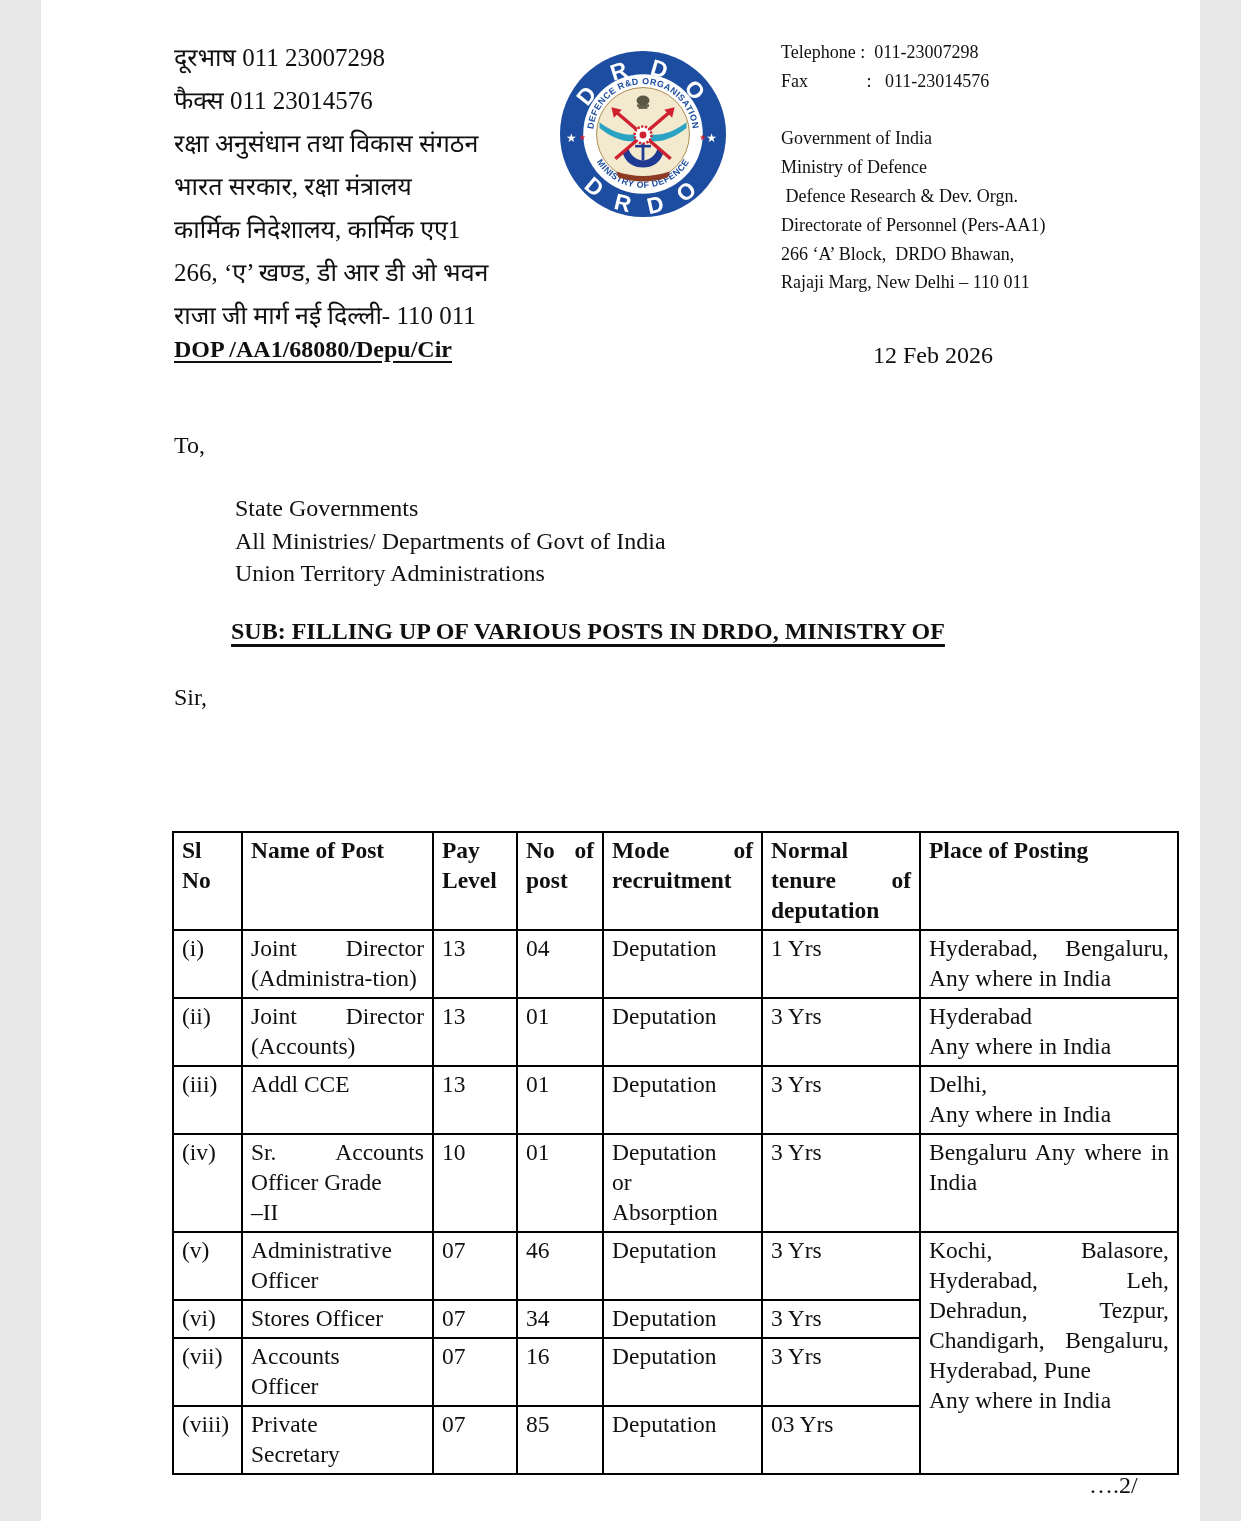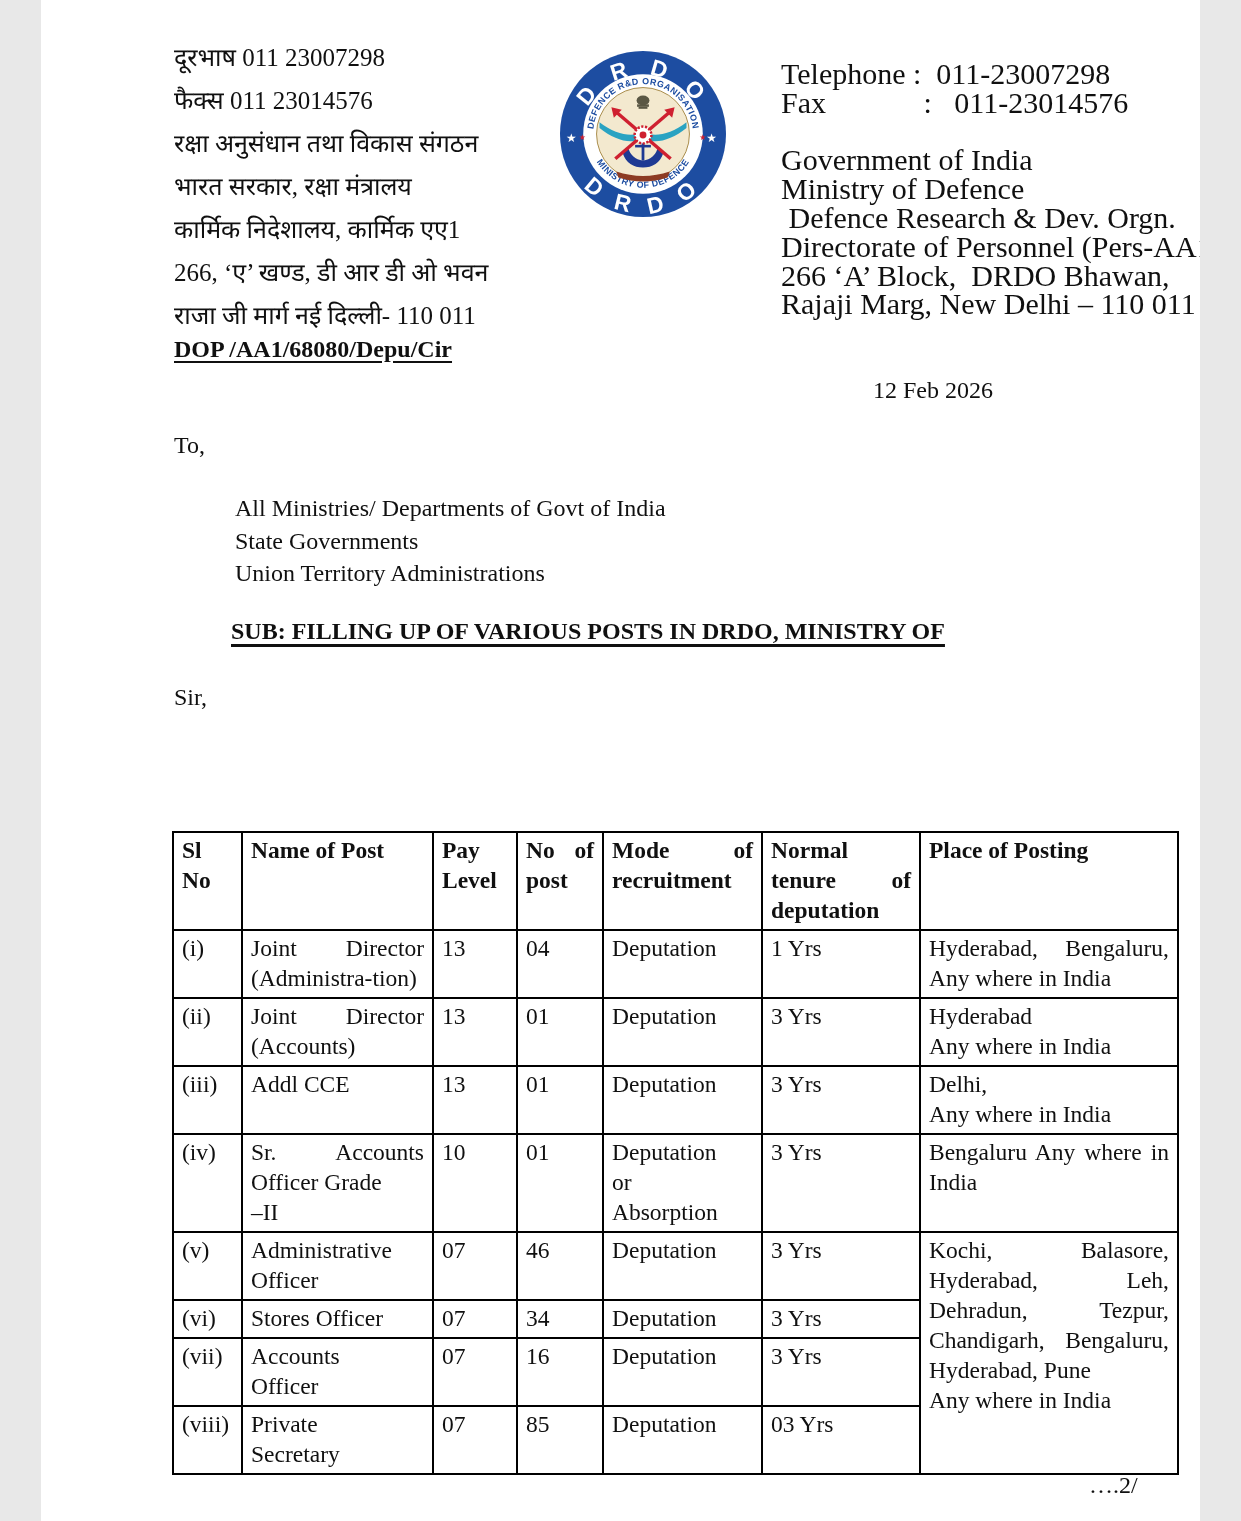--- a/index.html
+++ b/index.html
@@ -11,23 +11,23 @@
   }
   .abs { position:absolute; }
   
   .hindi-block { left:133px; top:36px; font-size:25px; line-height:43px; }
   .hindi-block .line:empty::before { content:"\00a0"; }
   .ref-no {
     left:133px; top:336px; font-size:24px; font-weight:bold;
     text-decoration:underline; text-decoration-thickness:2px; text-underline-offset:4px;
   }
   .logo-box { left:518px; top:50px; width:168px; height:168px; }
-  .eng-block { left:740px; top:60px; font-size:30px; line-height:28.8px; white-space:pre; }
+  .eng-block { left:740px; top:38px; font-size:18px; line-height:28.8px; white-space:pre; }
   .eng-block .line:empty::before { content:"\00a0"; }
-  .date-line { left:832px; top:342px; font-size:24px;margin-top:35px; }
+  .date-line { left:832px; top:342px; font-size:24px; }
   
   .to-label { left:133px; top:432px; font-size:24px;text-align:center; }
   .recipients { left:194px; top:492px; font-size:24px; line-height:32.5px; }
   .subject { left:190px; top:616px; font-size:24px; font-weight:bold; line-height:31.5px; }
   .subject .subj-line {
     display:inline-block; text-decoration:underline;
     text-decoration-thickness:2.5px; text-underline-offset:5px;
   }
   .subject .subj-line2 { margin-left:70px; }
   .salutation { left:133px; top:684px; font-size:24px; }
@@ -127,22 +127,22 @@
     </svg>
   </div>
 
   <div class="abs eng-block"><div class="line">Telephone :  011-23007298</div><div class="line">Fax             :   011-23014576</div><div class="line"></div><div class="line">Government of India</div><div class="line">Ministry of Defence</div><div class="line"> Defence Research &amp; Dev. Orgn.</div><div class="line">Directorate of Personnel (Pers-AA1)</div><div class="line">266 ‘A’ Block,  DRDO Bhawan,</div><div class="line">Rajaji Marg, New Delhi – 110 011</div></div>
 
   <div class="abs date-line">12 Feb 2026</div>
 
   <div class="abs to-label">To,</div>
 
   <div class="abs recipients">
+      <div class="line">State Governments</div>
       <div class="line">All Ministries/ Departments of Govt of India</div>
-      <div class="line">State Governments</div>
       <div class="line">Union Territory Administrations</div>
     </div>
 
   <div class="abs subject">
     <span class="subj-line">SUB: FILLING  UP OF VARIOUS POSTS IN DRDO, MINISTRY OF</span><br>
   </div>
 
   <div class="abs salutation">Sir,</div>
 
 

